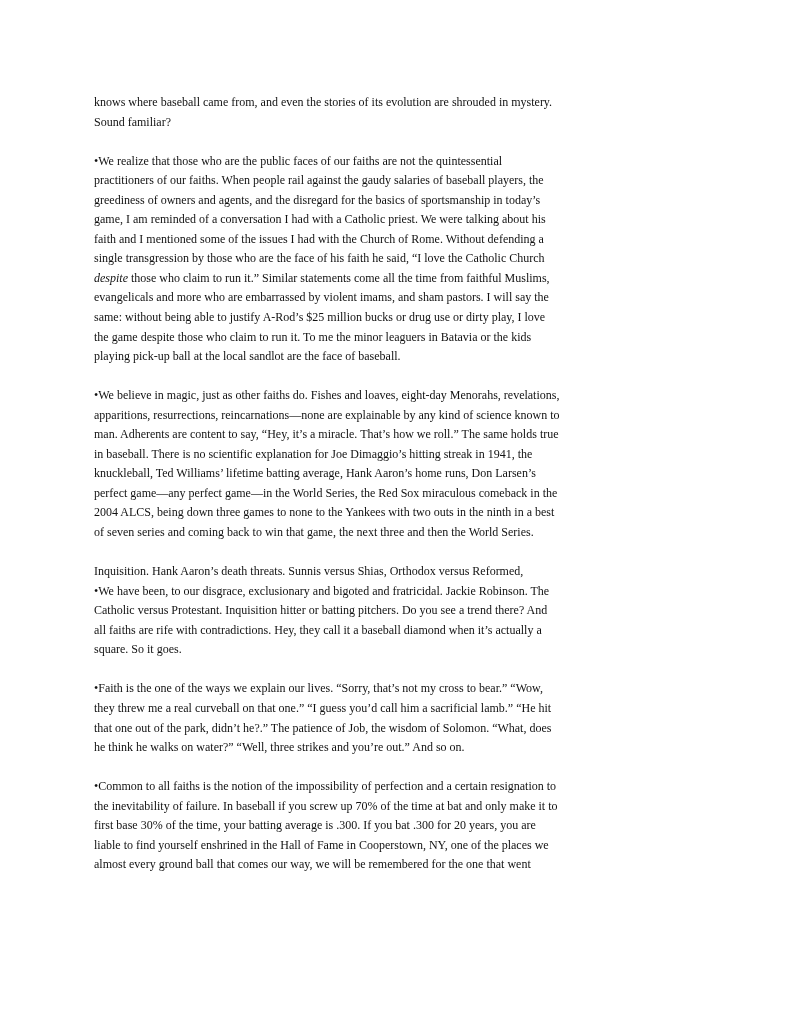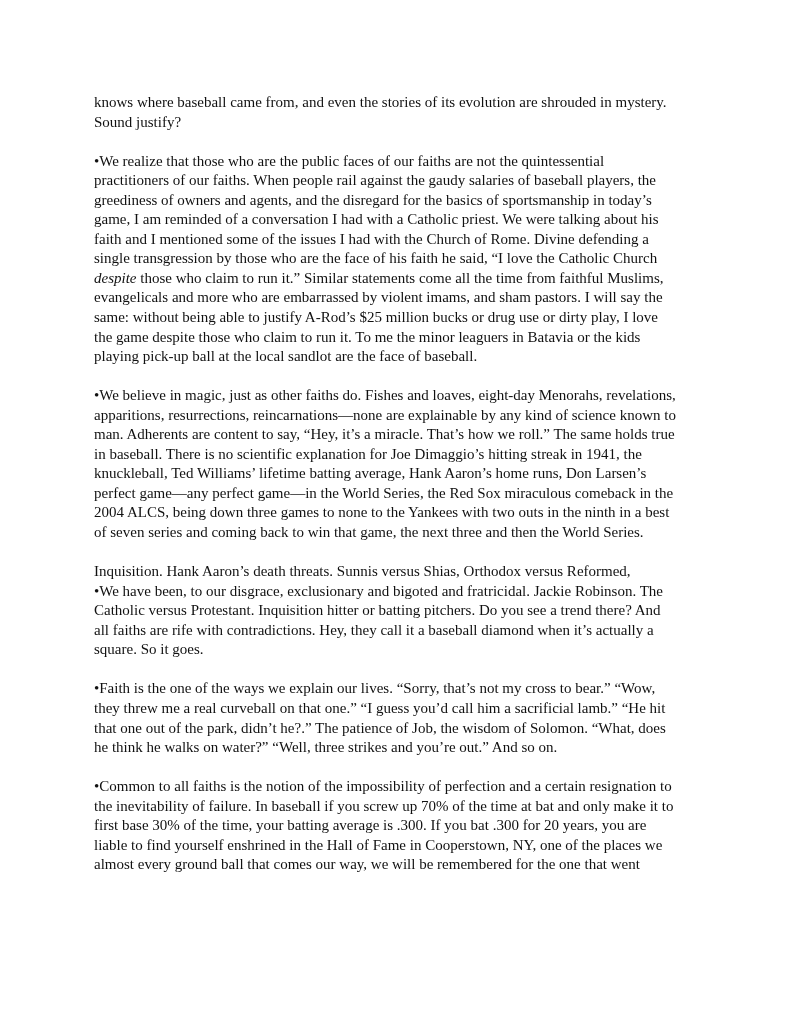--- a/index.html
+++ b/index.html
@@ -12,21 +12,21 @@
       height: 1035px;
       position: relative;
       overflow: hidden;
     }
     .page {
       position: absolute;
       left: 94px;
       top: 93px;
       width: 620px;
       font-family: "Liberation Serif", "DejaVu Serif", serif;
-      font-size: 15px;
+      font-size: 12px;
       line-height: 19.55px;
       color: #111111;
     }
     .para {
       margin: 0 0 19.55px 0;
       white-space: nowrap;
     }
     .line {
       display: block;
       height: 19.55px;
@@ -35,29 +35,29 @@
       font-style: italic;
     }
   </style>
 </head>
 <body>
 
 <div class="page">
 
   <p class="para">
     <span class="line">knows where baseball came from, and even the stories of its evolution are shrouded in mystery.</span>
-    <span class="line">Sound justify?</span>
+    <span class="line">Sound familiar?</span>
   </p>
 
   <p class="para">
     <span class="line">•We realize that those who are the public faces of our faiths are not the quintessential</span>
     <span class="line">practitioners of our faiths. When people rail against the gaudy salaries of baseball players, the</span>
     <span class="line">greediness of owners and agents, and the disregard for the basics of sportsmanship in today’s</span>
     <span class="line">game, I am reminded of a conversation I had with a Catholic priest. We were talking about his</span>
-    <span class="line">faith and I mentioned some of the issues I had with the Church of Rome. Divine defending a</span>
+    <span class="line">faith and I mentioned some of the issues I had with the Church of Rome. Without defending a</span>
     <span class="line">single transgression by those who are the face of his faith he said, “I love the Catholic Church</span>
     <span class="line"><em>despite</em><span> those who claim to run it.” Similar statements come all the time from faithful Muslims,</span></span>
     <span class="line">evangelicals and more who are embarrassed by violent imams, and sham pastors. I will say the</span>
     <span class="line">same: without being able to justify A-Rod’s $25 million bucks or drug use or dirty play, I love</span>
     <span class="line">the game despite those who claim to run it. To me the minor leaguers in Batavia or the kids</span>
     <span class="line">playing pick-up ball at the local sandlot are the face of baseball.</span>
   </p>
 
   <p class="para">
     <span class="line">•We believe in magic, just as other faiths do. Fishes and loaves, eight-day Menorahs, revelations,</span>

